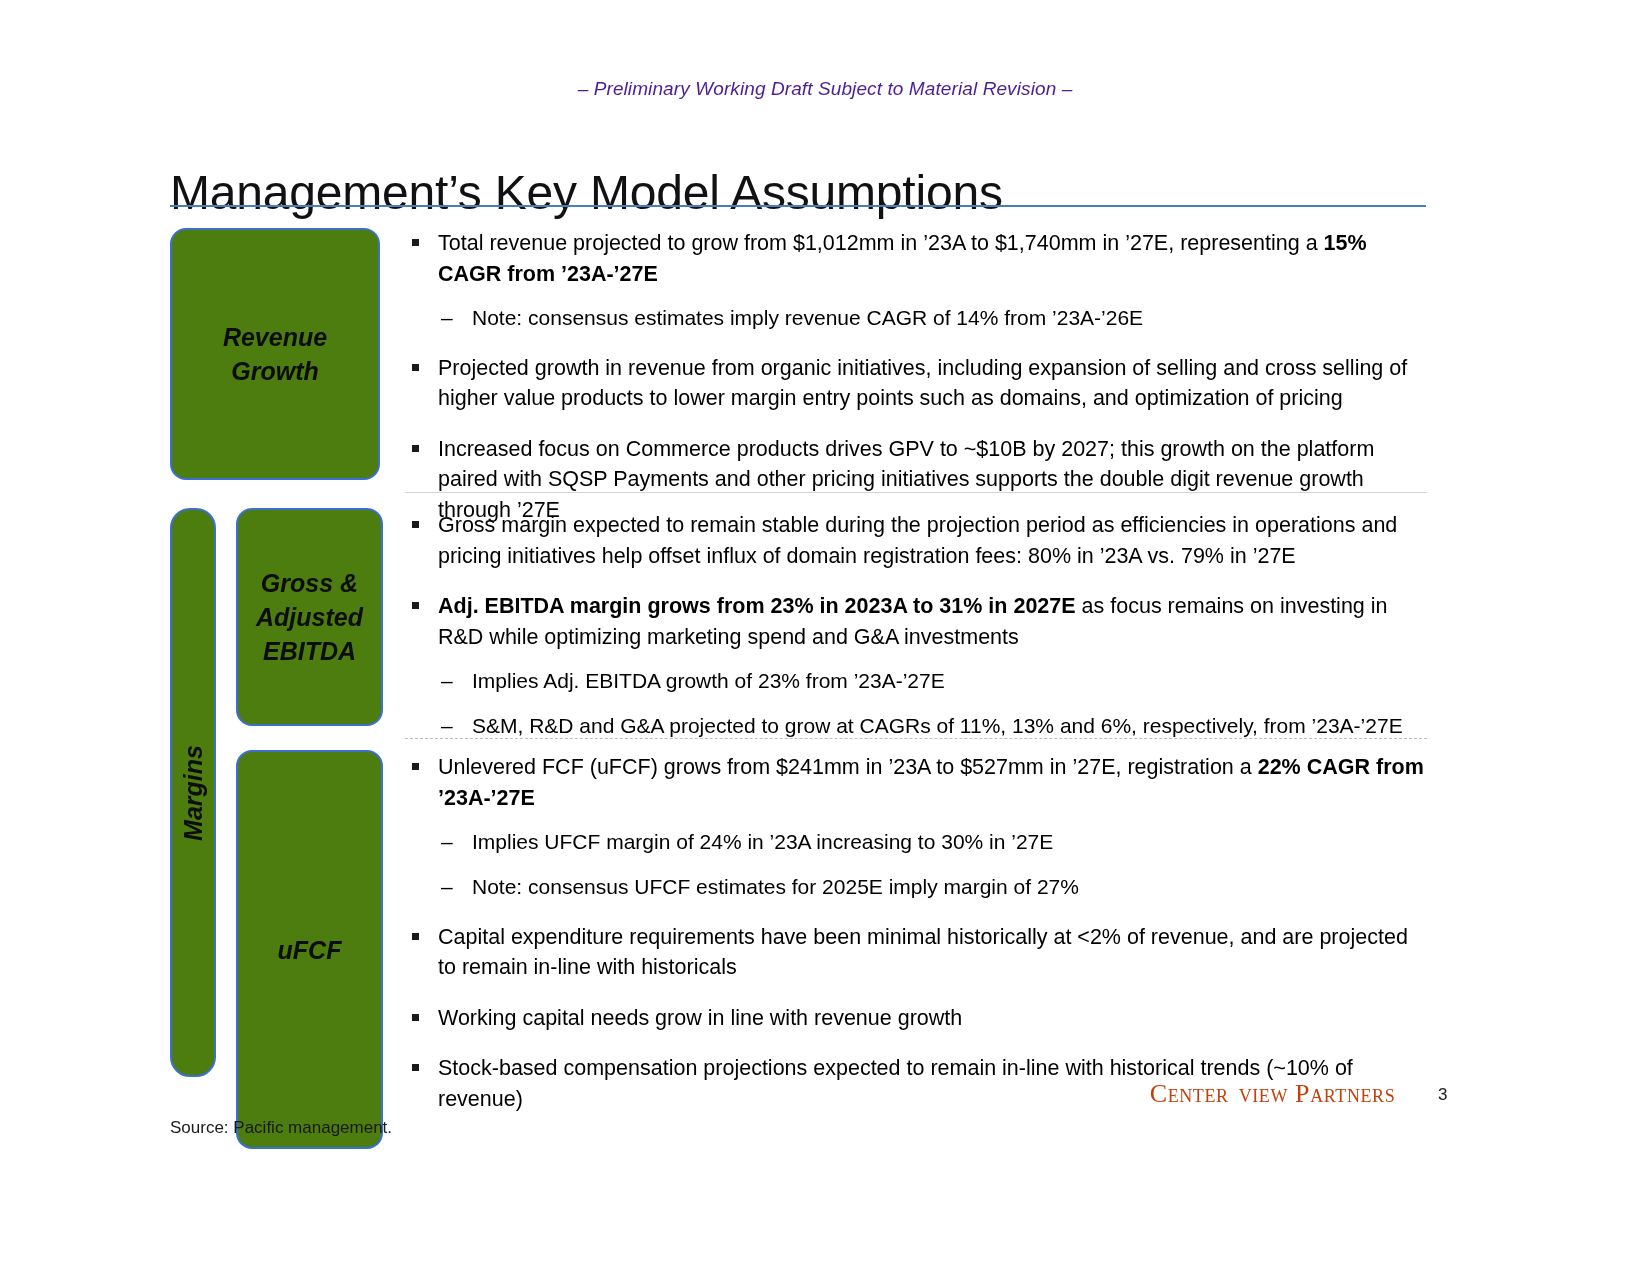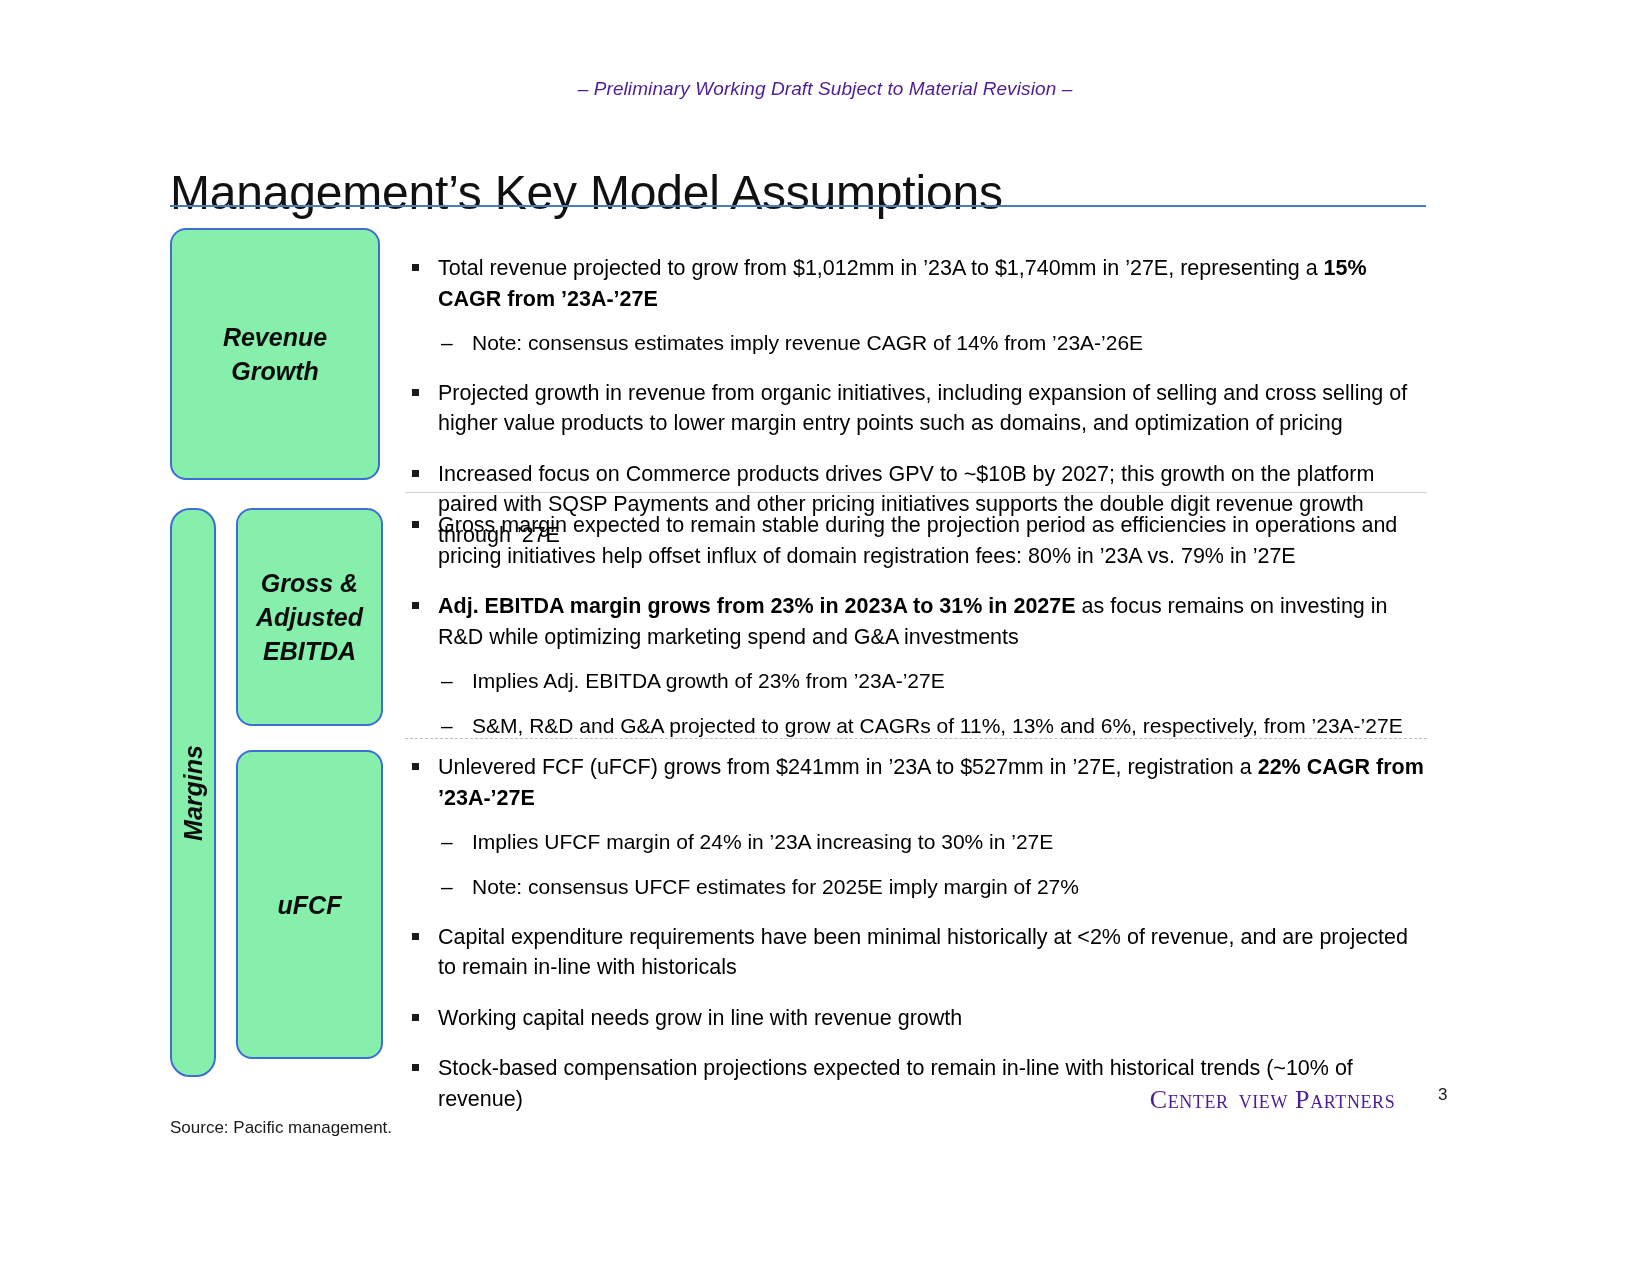--- a/index.html
+++ b/index.html
@@ -45,21 +45,21 @@
     top: 205px;
     left: 170px;
     width: 1256px;
     height: 2px;
     background: #4A7EBB;
   }
 
   
   .cat-box {
     position: absolute;
-    background: #86efac;
+    background: #4d7c0f;
     border: 2.5px solid #3B6FD4;
     border-radius: 16px;
     box-sizing: border-box;
     display: flex;
     align-items: center;
     justify-content: center;
     text-align: center;
     font-weight: bold;
     font-style: italic;
     font-size: 25px;
@@ -78,21 +78,21 @@
     left: 236px;
     top: 508px;
     width: 147px;
     height: 218px;
   }
 
   #box-ufcf {
     left: 236px;
     top: 750px;
     width: 147px;
-    height: 309px;
+    height: 399px;
   }
 
   #box-margins {
     left: 170px;
     top: 508px;
     width: 46px;
     height: 569px;
     border-radius: 20px;
   }
 
@@ -112,21 +112,21 @@
     top: 228px;
     width: 1022px;
   }
 
   .group {
     position: absolute;
     left: 0;
     width: 1022px;
   }
 
-  #group-revenue { top: 0px; margin-top: 25px; }
+  #group-revenue { top: 0px; }
   #group-ebitda  { top: 282px; }
   #group-ufcf    { top: 524px; }
 
   .divider {
     position: absolute;
     left: 405px;
     width: 1022px;
     height: 0;
     border-top: 1px solid #D4D4D4;
   }
@@ -193,27 +193,27 @@
     color: #1A1A1A;
   }
 
   .logo {
     position: absolute;
     left: 1150px;
     top: 1079px;
     width: 245px;
     height: 42px;
     display: flex;
-    align-items: center;
+    align-items: flex-start;
     justify-content: center;
     font-family: "Liberation Serif", serif;
     font-size: 26px;
     font-variant: small-caps;
     letter-spacing: 0.6px;
-    color: #4c1d95;
+    color: #c2410c;
     white-space: nowrap;
   }
   .logo .bar {
     display: inline-block;
     width: 3px;
     height: 27px;
     background: #2B5CA8;
     margin: 0 5px;
     vertical-align: -5px;
   }

